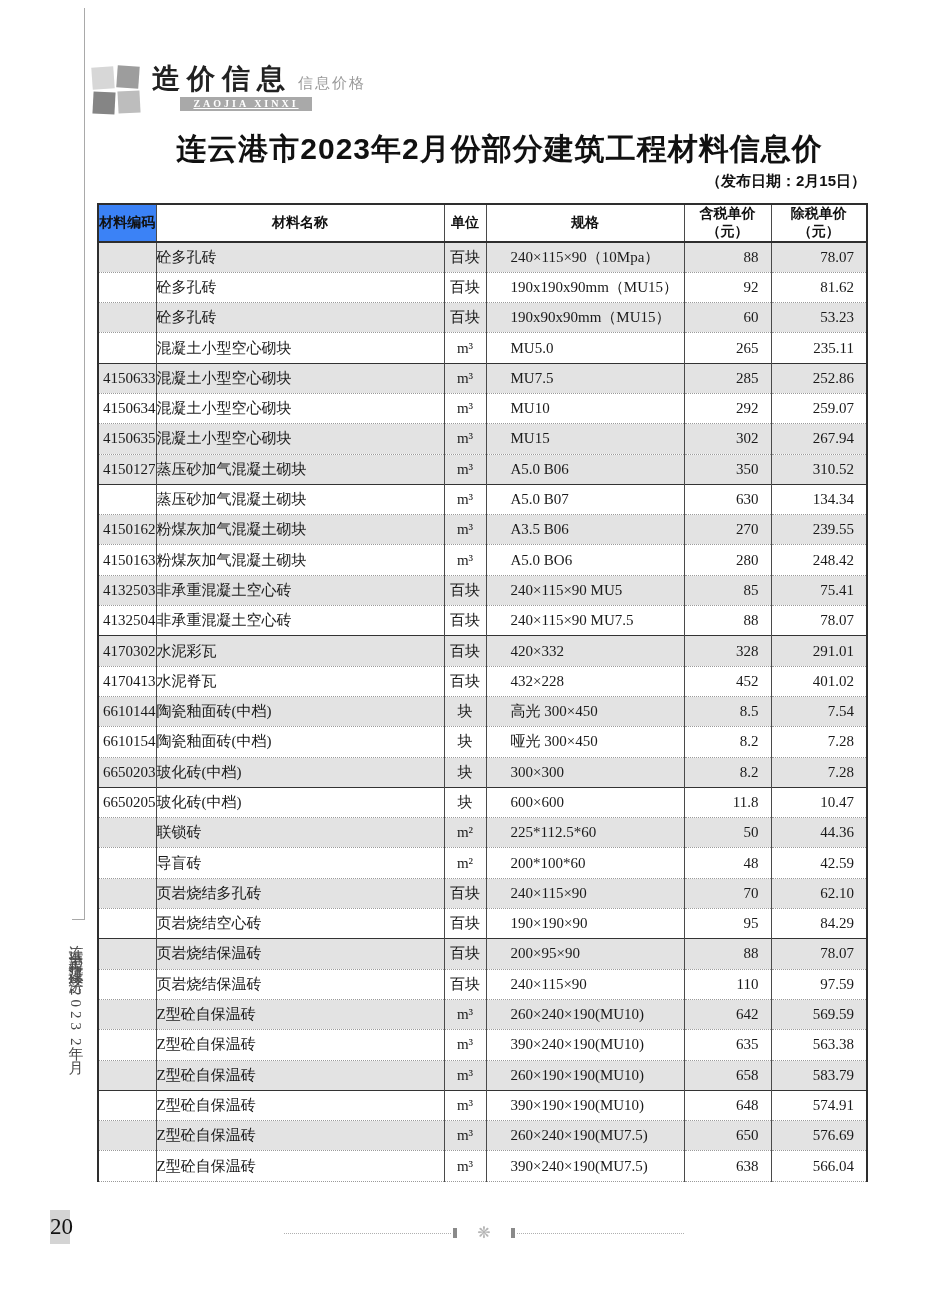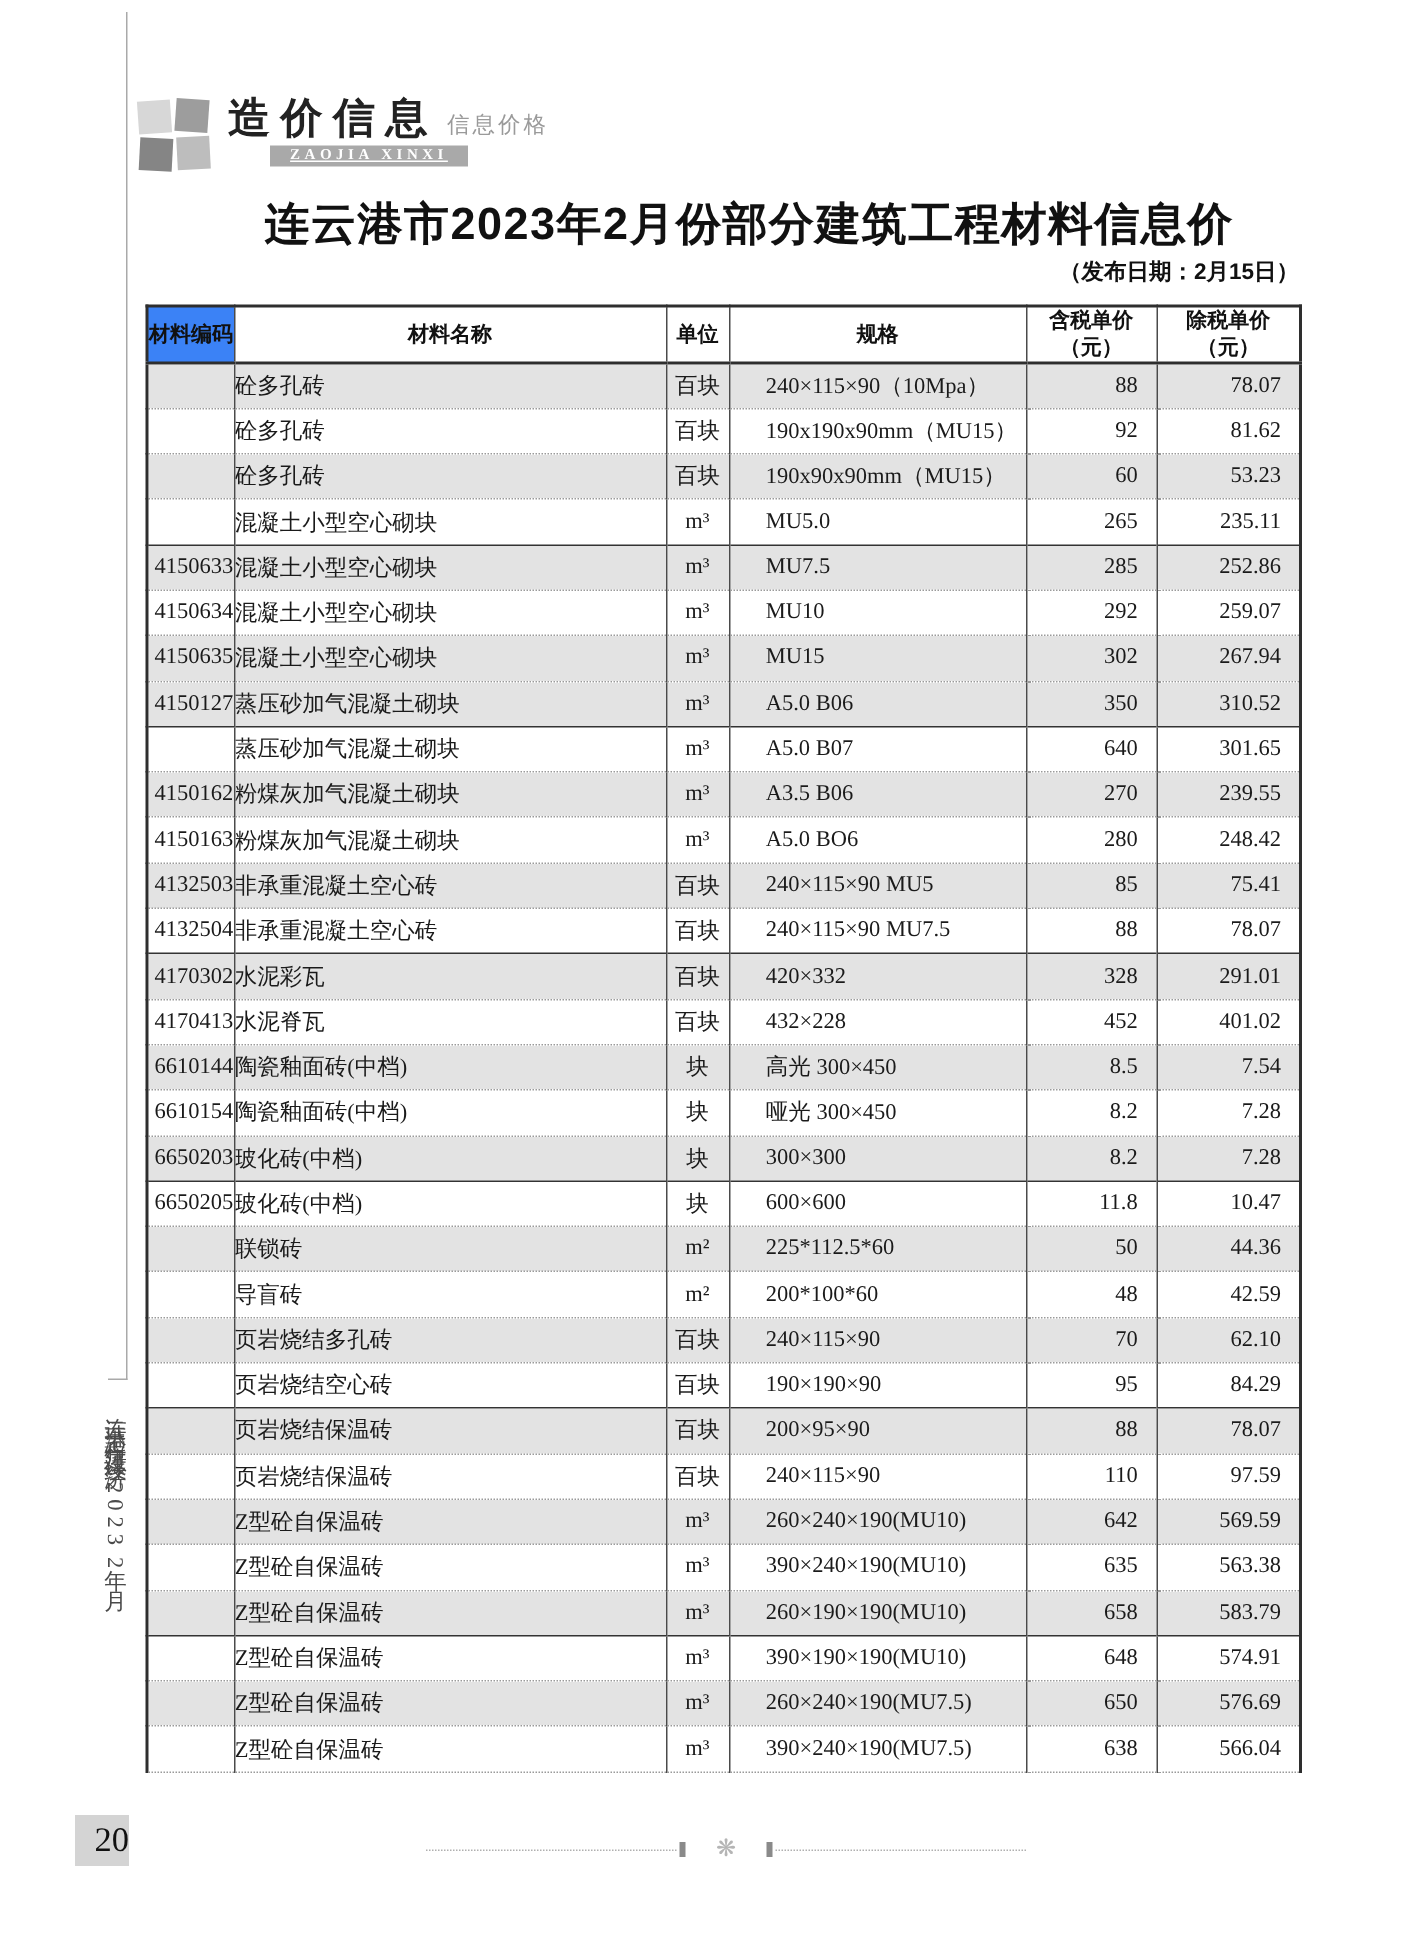--- a/index.html
+++ b/index.html
@@ -66,22 +66,22 @@
   .price-table td.c-code { text-align:right; }
   .price-table td.c-name { text-align:left; }
   .price-table td.c-unit { text-align:center; }
   .price-table td.c-spec { text-align:left; padding-left:24px; }
   .price-table td.c-tax, .price-table td.c-extax { text-align:right; padding-right:12px; }
 
   
   .side-vertical { position:absolute; left:66px; top:933px; height:280px;
     writing-mode:vertical-rl; font-size:15px; color:#4a4a4a; letter-spacing:4px;
     font-family:"Liberation Serif","DejaVu Serif",serif; }
-  .page-num { position:absolute; left:50px; top:1210px; width:36px; height:34px;
-    background:#d4d4d4; text-align:right; line-height:34px; font-size:23px; color:#111;
+  .page-num { position:absolute; left:50px; top:1210px; width:20px; height:34px;
+    background:#d4d4d4; text-align:left; line-height:34px; font-size:23px; color:#111;
     font-family:"Liberation Serif","DejaVu Serif",serif; }
 
   
   .footer-orn { position:absolute; left:284px; top:1224px; width:400px; height:18px;
     display:flex; align-items:center; }
   .orn-dots { flex:1; border-top:1px dotted #b0b0b0; height:0; }
   .orn-bar { width:4px; height:10px; background:#8a8a8a; margin:0 2px; }
   .orn-flower { width:50px; text-align:center; color:#b5b5b5; font-size:16px; line-height:16px; }
 </style>
 </head>
@@ -193,22 +193,22 @@
           <td class="c-unit">m³</td>
           <td class="c-spec">A5.0 B06</td>
           <td class="c-tax">350</td>
           <td class="c-extax">310.52</td>
         </tr>
         <tr class="group-start">
           <td class="c-code"></td>
           <td class="c-name">蒸压砂加气混凝土砌块</td>
           <td class="c-unit">m³</td>
           <td class="c-spec">A5.0 B07</td>
-          <td class="c-tax">640</td>
-          <td class="c-extax">301.65</td>
+          <td class="c-tax">630</td>
+          <td class="c-extax">134.34</td>
         </tr>
         <tr class="shaded">
           <td class="c-code">4150162</td>
           <td class="c-name">粉煤灰加气混凝土砌块</td>
           <td class="c-unit">m³</td>
           <td class="c-spec">A3.5 B06</td>
           <td class="c-tax">270</td>
           <td class="c-extax">239.55</td>
         </tr>
         <tr>

